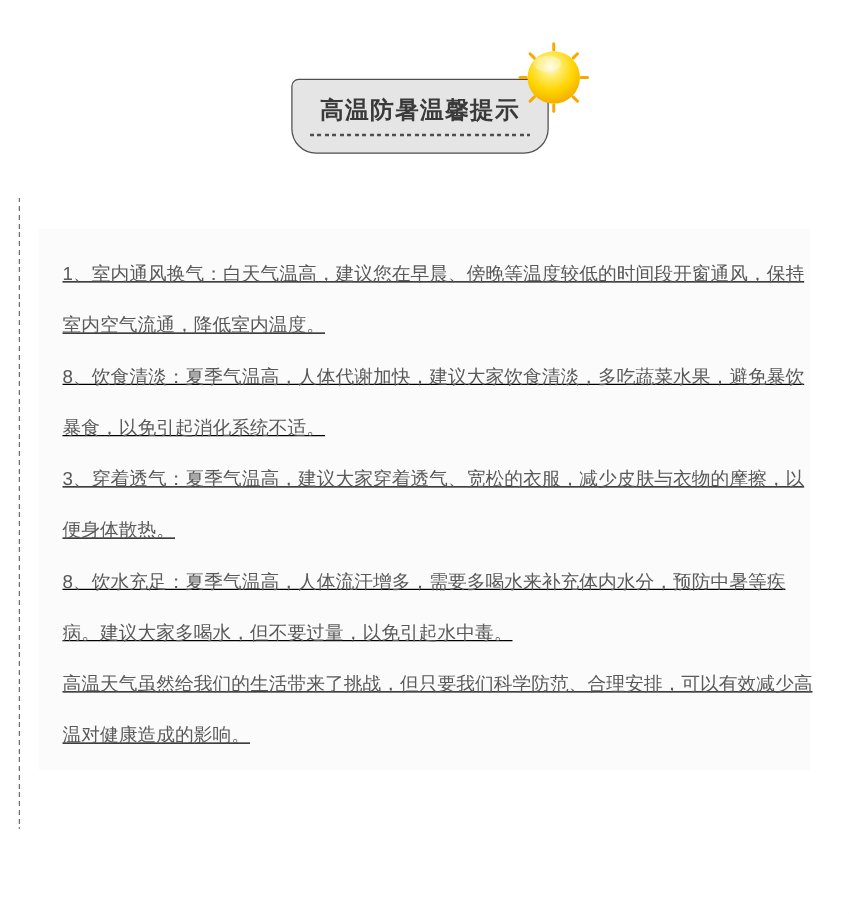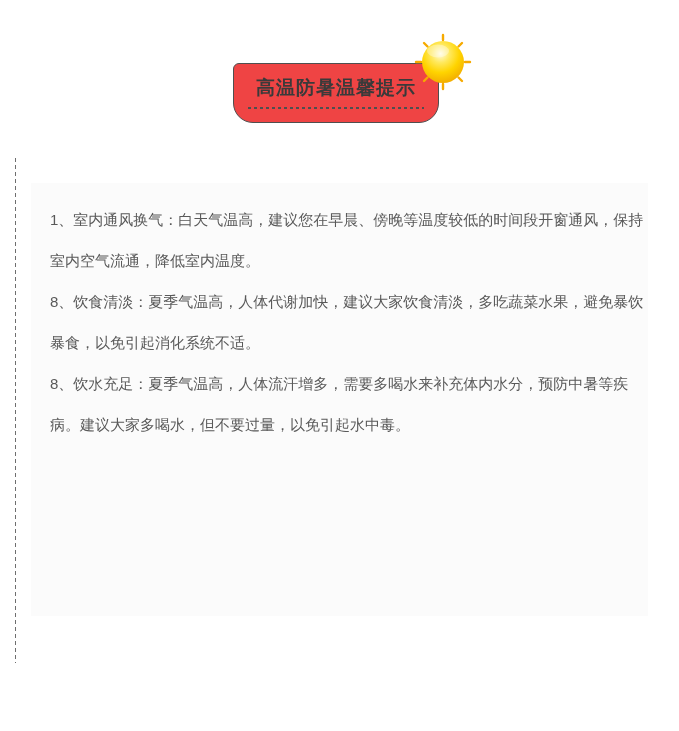--- a/index.html
+++ b/index.html
@@ -16,21 +16,21 @@
     overflow: hidden;
   }
   
   .title-box {
     position: absolute;
     left: 233px;
     top: 63px;
     width: 206px;
     height: 60px;
     box-sizing: border-box;
-    background: #ef4444;
+    background: #e5e5e5;
     border: 1px solid #4f4f4f;
     border-radius: 6px 8px 20px 20px;
     z-index: 1;
   }
   .title-text {
     margin-top: 11px;
     text-align: center;
     font-size: 19px;
     font-weight: bold;
     color: #3a3a3a;
@@ -67,20 +67,21 @@
   
   .content-panel {
     position: absolute;
     left: 31px;
     top: 183px;
     width: 617px;
     height: 433px;
     box-sizing: border-box;
     background: #fbfbfb;
     padding: 16px 0 0 19px;
+    text-decoration: underline;
   }
   .content-panel p {
     width: 600px;
     margin: 0;
     font-size: 15px;
     line-height: 41px;
     color: #595959;
     text-align: left;
     word-break: normal;
     line-break: normal;
@@ -119,16 +120,18 @@
       <circle cx="30" cy="30" r="21" fill="url(#sunGrad)"></circle>
       <ellipse cx="25" cy="19" rx="11" ry="6.5" fill="#ffffff" opacity="0.35"></ellipse>
     </svg>
   </div>
 
   <div class="left-dashed"></div>
 
   <div class="content-panel">
     <p>1、室内通风换气：白天气温高，建议您在早晨、傍晚等温度较低的时间段开窗通风，保持室内空气流通，降低室内温度。</p>
     <p>8、饮食清淡：夏季气温高，人体代谢加快，建议大家饮食清淡，多吃蔬菜水果，避免暴饮暴食，以免引起消化系统不适。</p>
+    <p>3、穿着透气：夏季气温高，建议大家穿着透气、宽松的衣服，减少皮肤与衣物的摩擦，以便身体散热。</p>
     <p>8、饮水充足：夏季气温高，人体流汗增多，需要多喝水来补充体内水分，预防中暑等疾病。建议大家多喝水，但不要过量，以免引起水中毒。</p>
+    <p>高温天气虽然给我们的生活带来了挑战，但只要我们科学防范、合理安排，可以有效减少高温对健康造成的影响。</p>
   </div>
 
 </div>
 
 </body></html>

